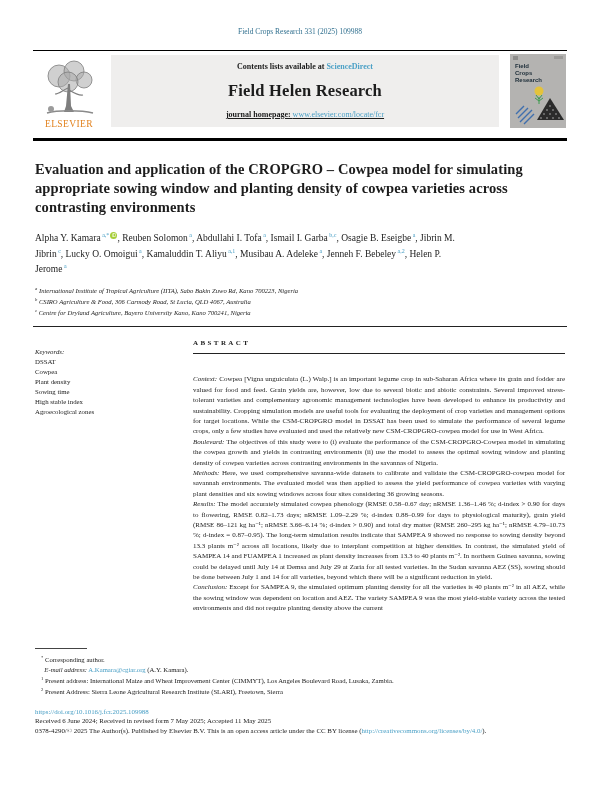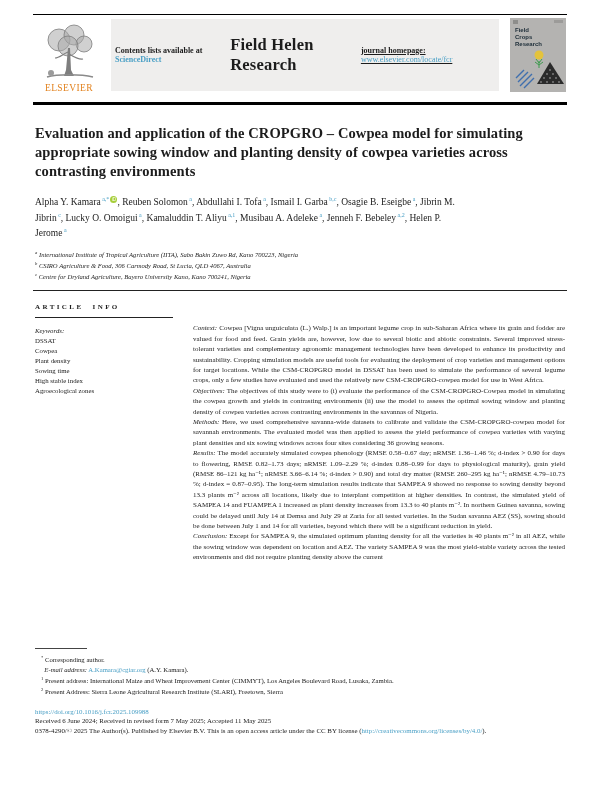--- a/index.html
+++ b/index.html
@@ -21,21 +21,21 @@
   .citation{padding-top:27px;text-align:center;font-size:7.5px;color:var(--citation-blue);}
   
   .masthead{
     margin:14px 33px 0;border-top:1.4px solid #000;border-bottom:3.5px solid #000;
     padding:3px 0 7px;display:flex;align-items:stretch;
   }
   .pub-logo{width:72px;display:flex;flex-direction:column;align-items:center;justify-content:flex-end;padding-bottom:2px;text-align:center;}
   .pub-logo .wordmark{font-size:9.5px;letter-spacing:.4px;color:var(--elsevier-orange);font-weight:400;margin-top:1px;}
   .banner{
     flex:1;background:var(--banner-gray);margin:1px 10px 4px 6px;
-    display:flex;justify-content:space-between;align-items:center;
+    display:flex;flex-direction:column;justify-content:space-between;align-items:center;
     padding:7px 4px 8px;height:72px;
   }
   .contents-line{font-size:8px;font-weight:bold;}
   .contents-line a{color:var(--link-blue);text-decoration:none;font-weight:bold;}
   .journal-title{font-size:16.5px;font-weight:bold;letter-spacing:.2px;}
   .homepage-line{font-size:8px;font-weight:bold;text-decoration:underline;}
   .homepage-line a{color:var(--link-blue);text-decoration:none;font-weight:normal;}
   .cover{width:58px;display:flex;align-items:flex-start;justify-content:center;}
   
   .article-title{
@@ -76,20 +76,21 @@
   .doi-line a{color:var(--link-blue);text-decoration:none;}
   .received-line{font-size:6.9px;line-height:9.5px;}
   .copyright-line{font-size:6.9px;line-height:9.5px;}
   .copyright-line a{color:var(--link-blue);text-decoration:none;}
 </style>
 </head>
 <body>
 
 <div class="page">
 
+  <div class="citation">Field Crops Research 331 (2025) 109988</div>
 
   <div class="masthead">
     <div class="pub-logo">
       <svg width="56" height="58" viewBox="0 0 56 58">
         <g fill="#A9A9A9" stroke="#7E7E7E" stroke-width="0.8">
           <circle cx="18" cy="16" r="11" fill-opacity="0.55"></circle>
           <circle cx="33" cy="11" r="10" fill-opacity="0.55"></circle>
           <circle cx="43" cy="20" r="8" fill-opacity="0.55"></circle>
           <circle cx="27" cy="22" r="10" fill-opacity="0.55"></circle>
         </g>
@@ -146,35 +147,35 @@
   <div class="affils">
       <div class="affil"><sup>a</sup> International Institute of Tropical Agriculture (IITA), Sabo Bakin Zuwo Rd, Kano 700223, Nigeria</div>
       <div class="affil"><sup>b</sup> CSIRO Agriculture &amp; Food, 306 Carmody Road, St Lucia, QLD 4067, Australia</div>
       <div class="affil"><sup>c</sup> Centre for Dryland Agriculture, Bayero University Kano, Kano 700241, Nigeria</div>
     </div>
 
   <div class="rule-full"></div>
 
   <div class="info-grid">
     <div class="col-info">
-      <div class="sec-header">ARTICLE INFO</div>
       <div class="kw-label">Keywords:</div>
       <div>
           <div class="kw">DSSAT</div>
           <div class="kw">Cowpea</div>
           <div class="kw">Plant density</div>
           <div class="kw">Sowing time</div>
           <div class="kw">High stable index</div>
           <div class="kw">Agroecological zones</div>
         </div>
     </div>
     <div class="col-abs">
+      <div class="sec-header">ABSTRACT</div>
       <div class="abs-body">
           <div class="abs-sec"><i>Context:</i> Cowpea [Vigna unguiculata (L.) Walp.] is an important legume crop in sub-Saharan Africa where its grain and fodder are valued for food and feed. Grain yields are, however, low due to several biotic and abiotic constraints. Several improved stress-tolerant varieties and complementary agronomic management technologies have been developed to enhance its productivity and sustainability. Cropping simulation models are useful tools for evaluating the deployment of crop varieties and management options for target locations. While the CSM-CROPGRO model in DSSAT has been used to simulate the performance of several legume crops, only a few studies have evaluated and used the relatively new CSM-CROPGRO-cowpea model for use in West Africa.</div>
-          <div class="abs-sec"><i>Objectives:</i> The objectives of this study were to (i) evaluate the performance of the CSM-CROPGRO-Cowpea model in simulating the cowpea growth and yields in contrasting environments (ii) use the model to assess the optimal sowing window and planting density of cowpea varieties across contrasting environments in the savannas of Nigeria.</div>
+          <div class="abs-sec"><i>Boulevard:</i> The objectives of this study were to (i) evaluate the performance of the CSM-CROPGRO-Cowpea model in simulating the cowpea growth and yields in contrasting environments (ii) use the model to assess the optimal sowing window and planting density of cowpea varieties across contrasting environments in the savannas of Nigeria.</div>
           <div class="abs-sec"><i>Methods:</i> Here, we used comprehensive savanna-wide datasets to calibrate and validate the CSM-CROPGRO-cowpea model for savannah environments. The evaluated model was then applied to assess the yield performance of cowpea varieties with varying plant densities and six sowing windows across four sites considering 36 growing seasons.</div>
           <div class="abs-sec"><i>Results:</i> The model accurately simulated cowpea phenology (RMSE 0.58–0.67 day; nRMSE 1.36–1.46 %; d-index &gt; 0.90 for days to flowering, RMSE 0.82–1.73 days; nRMSE 1.09–2.29 %; d-index 0.88–0.99 for days to physiological maturity), grain yield (RMSE 86–121 kg ha⁻¹; nRMSE 3.66–6.14 %; d-index &gt; 0.90) and total dry matter (RMSE 260–295 kg ha⁻¹; nRMSE 4.79–10.73 %; d-index = 0.87–0.95). The long-term simulation results indicate that SAMPEA 9 showed no response to sowing density beyond 13.3 plants m⁻² across all locations, likely due to interplant competition at higher densities. In contrast, the simulated yield of SAMPEA 14 and FUAMPEA 1 increased as plant density increases from 13.3 to 40 plants m⁻². In northern Guinea savanna, sowing could be delayed until July 14 at Demsa and July 29 at Zaria for all tested varieties. In the Sudan savanna AEZ (SS), sowing should be done between July 1 and 14 for all varieties, beyond which there will be a significant reduction in yield.</div>
           <div class="abs-sec"><i>Conclusion:</i> Except for SAMPEA 9, the simulated optimum planting density for all the varieties is 40 plants m⁻² in all AEZ, while the sowing window was dependent on location and AEZ. The variety SAMPEA 9 was the most yield-stable variety across the tested environments and did not require planting density above the current</div>
         </div>
     </div>
   </div>
 
   <div class="page-footer">
     <div class="fn-divider"></div>
     <div class="footnote"><sup>*</sup> <span>Corresponding author.</span></div>

